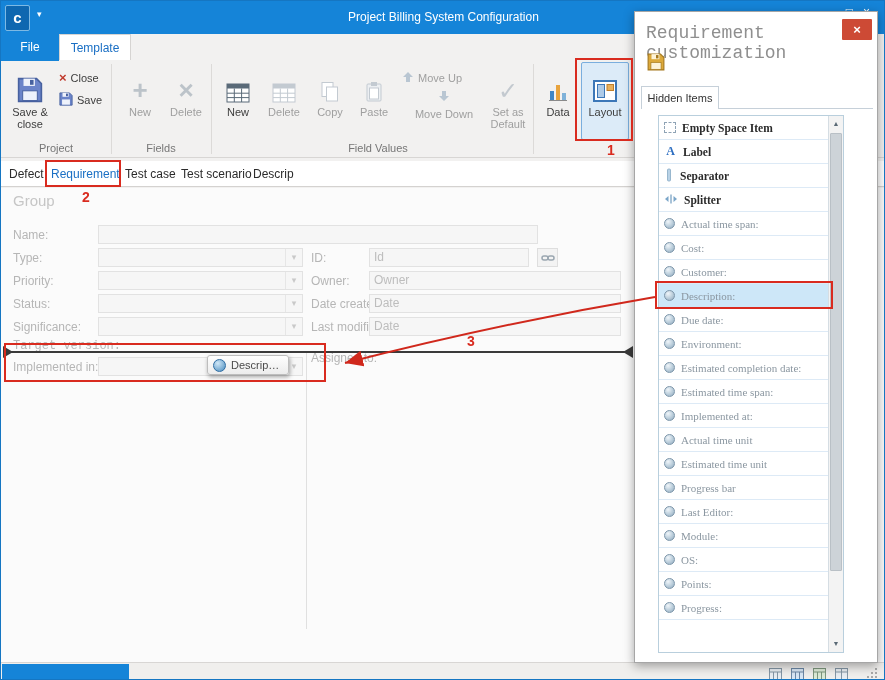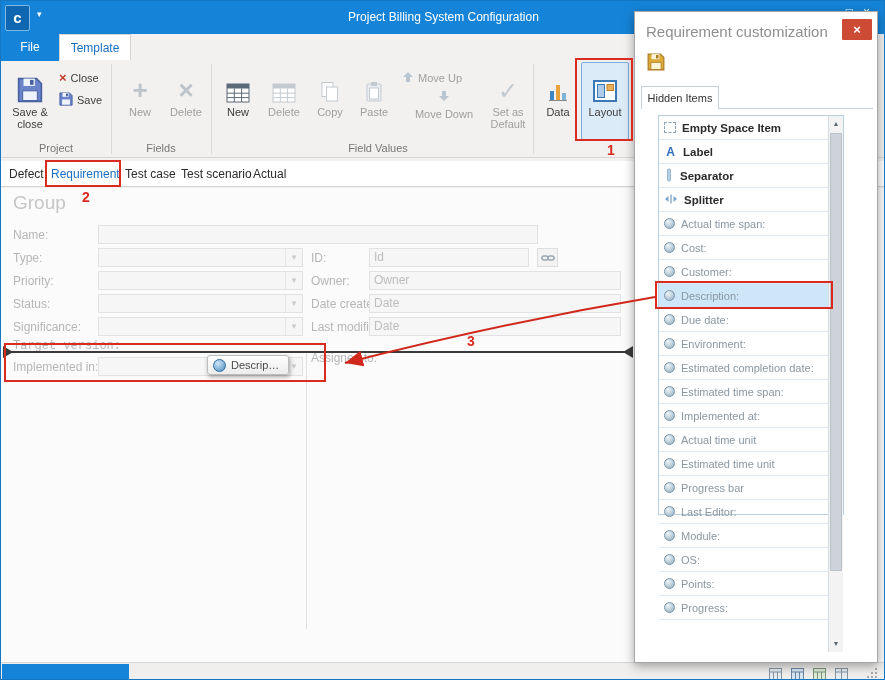--- a/index.html
+++ b/index.html
@@ -33,42 +33,42 @@
   .icx-big{font-size:26px;color:#bcc3c9;font-weight:bold;line-height:26px;}
   .icchk{font-size:24px;color:#c3c9cf;line-height:24px;}
 
   
   .doctabs{position:absolute;left:0;top:160px;width:885px;height:26px;background:#ffffff;border-bottom:1px solid #d4d2d0;box-sizing:border-box;}
   .dtab{position:absolute;top:0;height:26px;line-height:26px;font-size:12px;color:#2b2b2b;}
   .dtab.sel{color:#1a6fc4;}
 
   
   .form{position:absolute;left:0;top:187px;width:885px;height:474px;background:#fbfbfb;}
-  .group-title{position:absolute;left:12px;top:4px;font-size:19px;color:#c6c6c6;}
+  .group-title{position:absolute;left:12px;top:4px;font-size:15px;color:#c6c6c6;}
   .flabel{position:absolute;font-size:12px;color:#b6b6b6;white-space:nowrap;}
   .fld{position:absolute;height:19px;background:#f6f6f6;border:1px solid #e2e2e2;box-sizing:border-box;font-size:12px;color:#bdbdbd;line-height:17px;padding-left:4px;overflow:hidden;}
   .dd-arrow{position:absolute;right:0;top:0;width:16px;height:17px;border-left:1px solid #e6e6e6;color:#c9c9c9;font-size:9px;text-align:center;line-height:17px;}
   .linkbtn{position:absolute;width:21px;height:19px;background:#f3f3f3;border:1px solid #dedede;box-sizing:border-box;display:flex;align-items:center;justify-content:center;}
   .vdiv{position:absolute;left:305px;top:165px;width:1px;height:276px;background:#e0e0e0;}
   .ghost{position:absolute;left:206px;top:167px;width:82px;height:20px;background:linear-gradient(#fefefe,#ececec);border:1px solid #bdbdbd;border-radius:3px;box-shadow:1px 2px 4px rgba(0,0,0,.35);display:flex;align-items:center;gap:5px;padding-left:5px;box-sizing:border-box;font-size:11px;color:#4a4a4a;z-index:10;}
   .gcirc{width:11px;height:11px;border-radius:50%;border:1px solid #2f6da3;background:radial-gradient(circle at 35% 30%,#cfe7f7,#4a8cbe);flex:0 0 auto;}
 
   
   .statusbar{position:absolute;left:0;top:661px;width:885px;height:18px;background:#f0efed;border-top:1px solid #d8d6d4;box-sizing:border-box;}
   .sb-blue{position:absolute;left:1px;top:1px;width:127px;height:16px;background:#1584d8;}
   .sb-icons{position:absolute;left:768px;top:3px;display:flex;gap:9px;}
 
   
   .dialog{position:absolute;left:633px;top:10px;width:244px;height:652px;background:#ffffff;border:1px solid #a6a6a6;box-sizing:border-box;box-shadow:0 3px 10px rgba(0,0,0,.35);z-index:30;}
-  .dlg-title{position:absolute;left:11px;top:11px;font-size:15px;color:#8f8f8f;}
+  .dlg-title{position:absolute;left:11px;top:11px;font-size:18px;color:#8f8f8f;font-family:Liberation Mono, monospace;}
   .dlg-close{position:absolute;right:5px;top:7px;width:30px;height:21px;background:#cd4a35;color:#fff;font-size:13px;font-weight:bold;text-align:center;line-height:21px;border-radius:1px;}
   .dlg-save{position:absolute;left:9px;top:40px;width:22px;height:22px;display:flex;align-items:center;justify-content:center;border:1px solid transparent;}
   .dlg-tab{position:absolute;left:6px;top:74px;width:78px;height:23px;background:#fff;border:1px solid #c6d0d9;border-bottom:none;box-sizing:border-box;font-size:11px;color:#333;text-align:center;line-height:22px;z-index:2;}
   .dlg-tabline{position:absolute;left:6px;top:96px;width:232px;height:1px;background:#c6d0d9;z-index:1;}
-  .dlg-list{position:absolute;left:23px;top:103px;width:186px;height:400px;border:1px solid #b9cfdd;box-sizing:border-box;background:#fff;}
+  .dlg-list{position:absolute;left:23px;top:103px;width:186px;height:538px;border:1px solid #b9cfdd;box-sizing:border-box;background:#fff;font-family:Liberation Serif, serif;}
   .items{position:absolute;left:0;top:0;width:169px;}
   .li{height:24px;display:flex;align-items:center;gap:6px;padding-left:5px;border-bottom:1px solid #ddeaf6;font-size:11px;color:#8b97a1;box-sizing:border-box;white-space:nowrap;overflow:hidden;}
   .li.bold{color:#2b2b2b;font-weight:bold;font-size:11.5px;}
   .li.hl{background:#cde7f8;}
   .circ{width:11px;height:11px;border-radius:50%;border:1px solid #7d96aa;background:radial-gradient(circle at 35% 30%,#f0f5f9 0%,#c3d4e0 45%,#8fa9bd 100%);flex:0 0 auto;box-sizing:border-box;}
   .esicon{width:12px;height:11px;border:1px dashed #8fa3b5;flex:0 0 auto;box-sizing:border-box;}
   .aicon{color:#2f6fc1;font-weight:bold;font-size:12px;width:13px;text-align:center;flex:0 0 auto;}
   .scroll{position:absolute;right:0;top:0;width:15px;height:536px;background:#f3f3f3;border-left:1px solid #d5dde3;box-sizing:border-box;}
   .sc-btn{position:absolute;left:0;width:14px;height:16px;text-align:center;font-size:7px;color:#5a6a76;line-height:16px;}
   .sc-thumb{position:absolute;left:1px;top:17px;width:12px;height:438px;background:#cdd3d8;border:1px solid #b9c0c6;border-radius:1px;box-sizing:border-box;}
@@ -220,21 +220,21 @@
       </div>
       <div class="tx">Layout</div>
     </div>
   </div>
 
   <div class="doctabs">
     <span class="dtab" style="left:8px;">Defect</span>
     <span class="dtab sel" style="left:50px;">Requirement</span>
     <span class="dtab" style="left:124px;">Test case</span>
     <span class="dtab" style="left:180px;">Test scenario</span>
-    <span class="dtab" style="left:252px;">Actual</span>
+    <span class="dtab" style="left:252px;">Descrip</span>
   </div>
 
   <div class="form">
     <div class="group-title">Group</div>
 
     <span class="flabel" style="left:12px;top:40px;">Name:</span>
     <div class="fld" style="left:97px;top:37px;width:440px;"></div>
 
     <span class="flabel" style="left:12px;top:63px;">Type:</span>
     <div class="fld" style="left:97px;top:60px;width:205px;">

